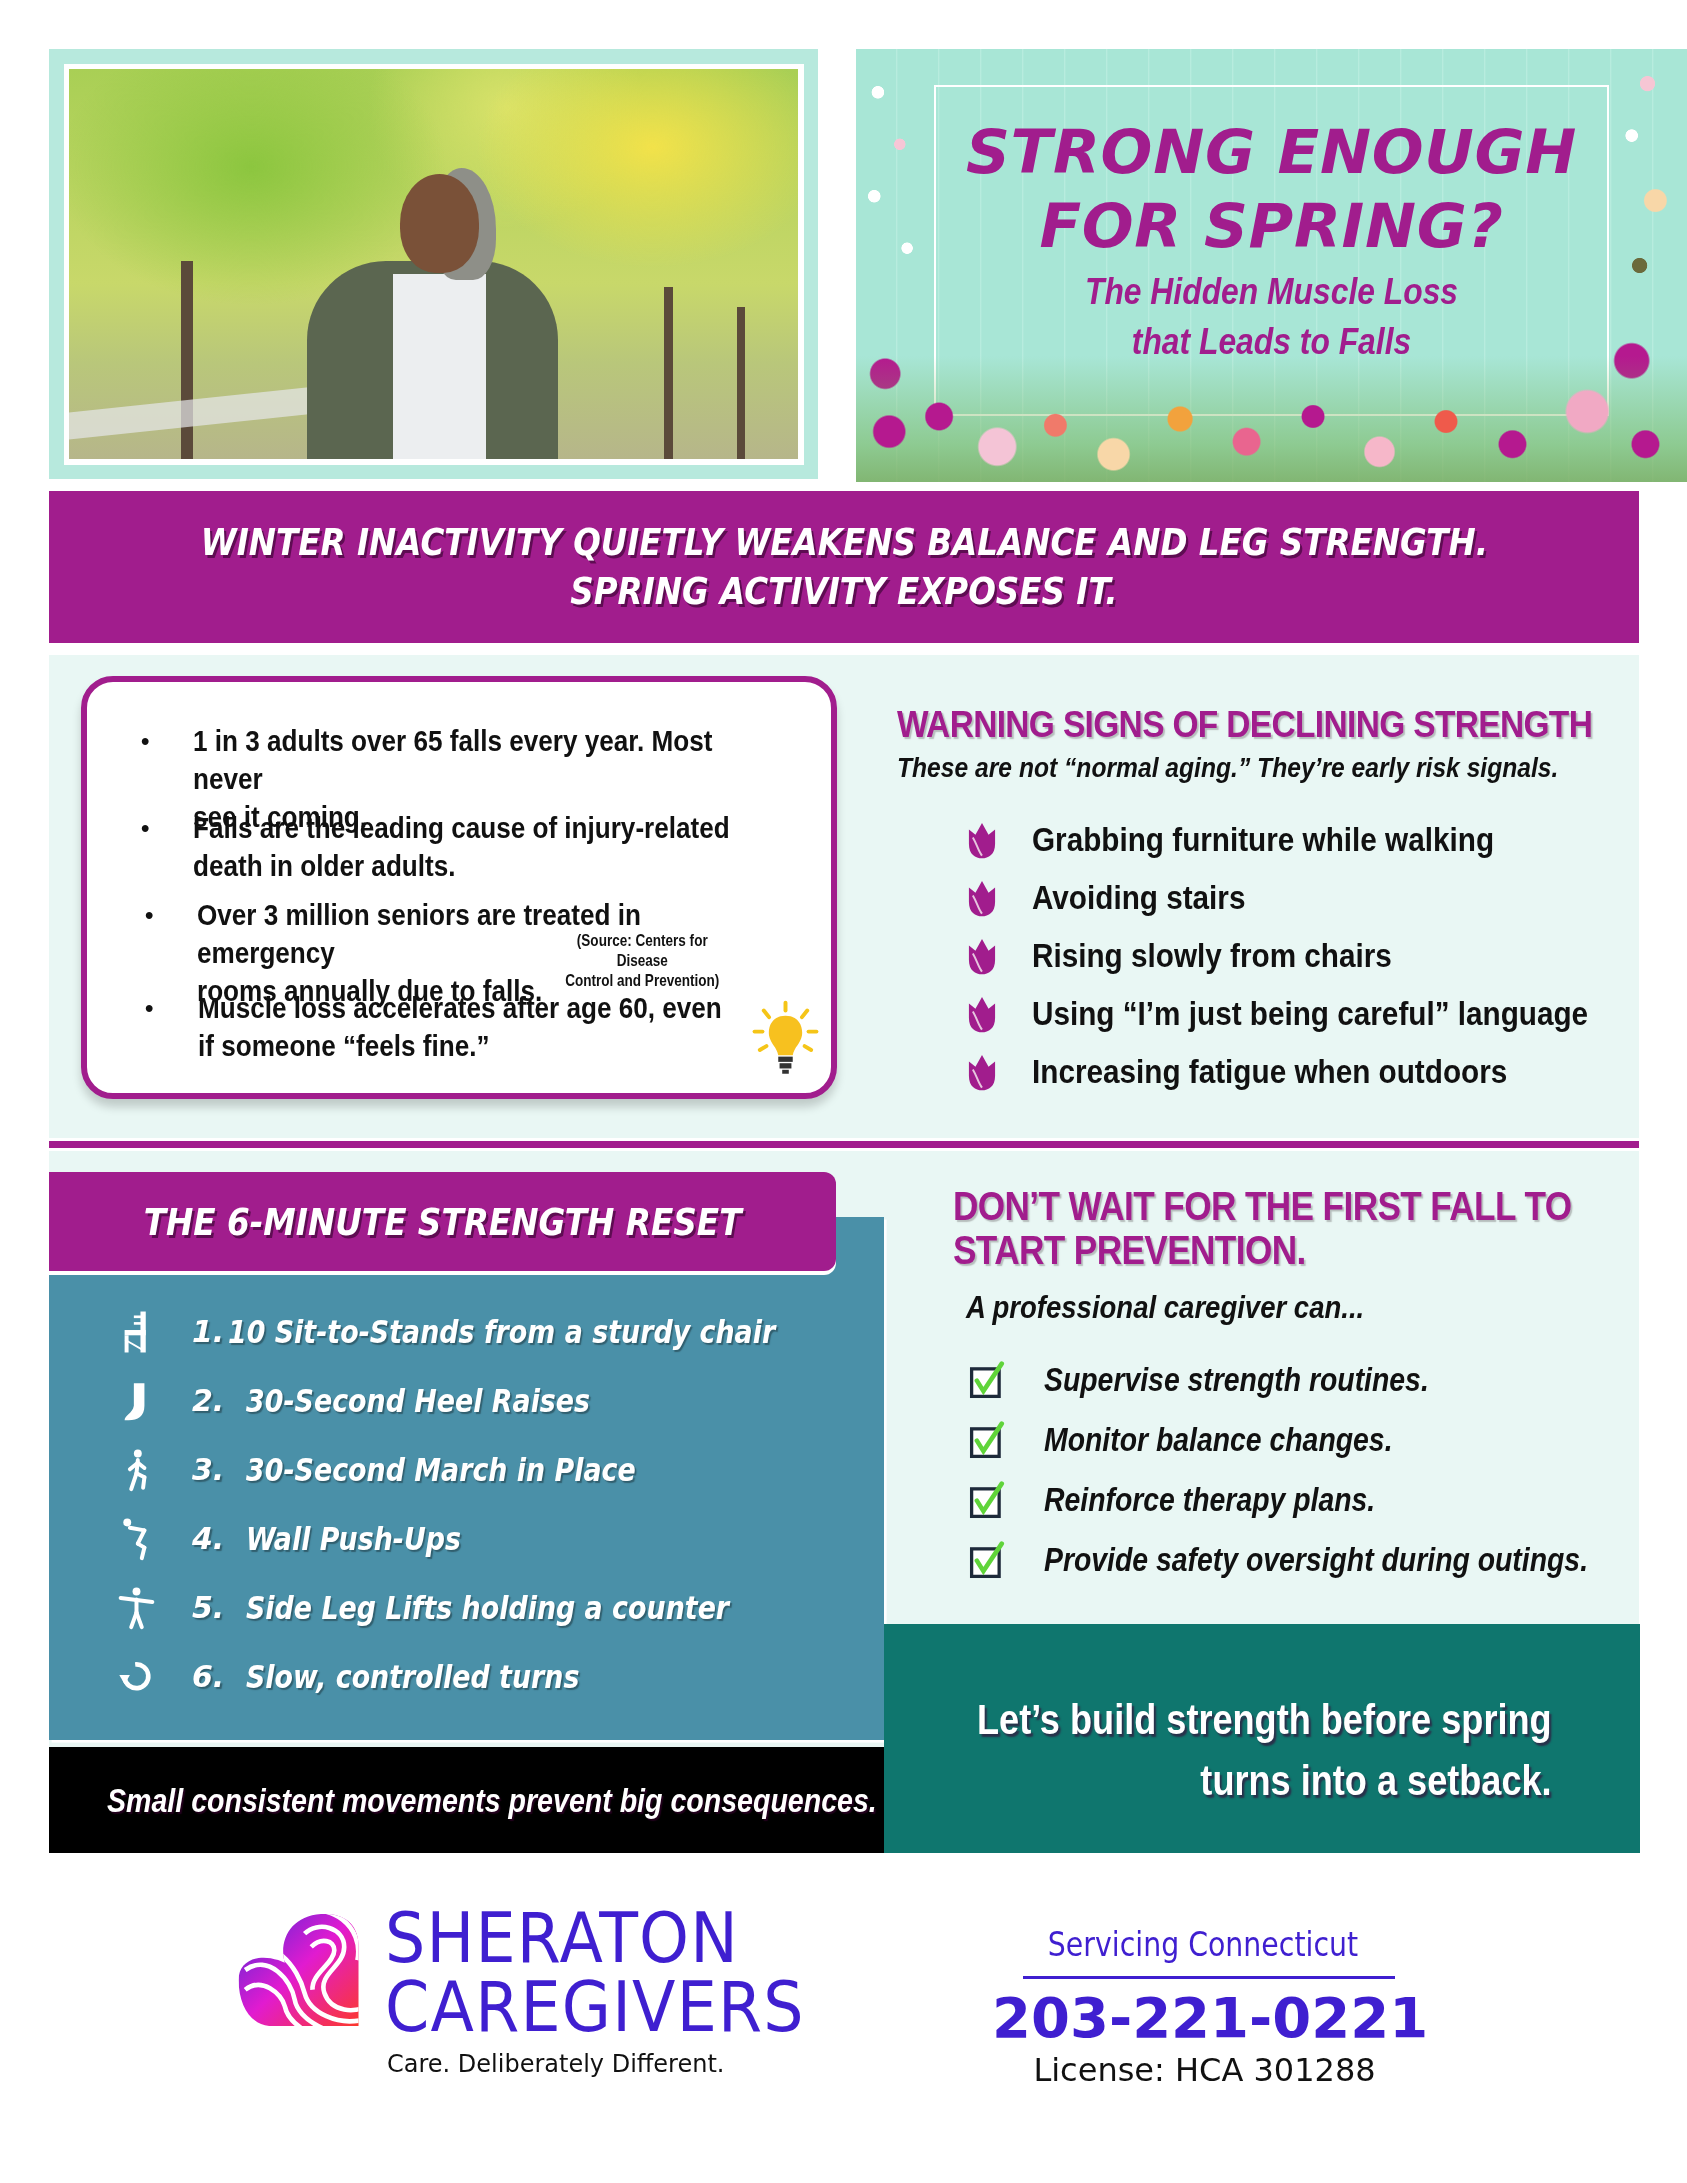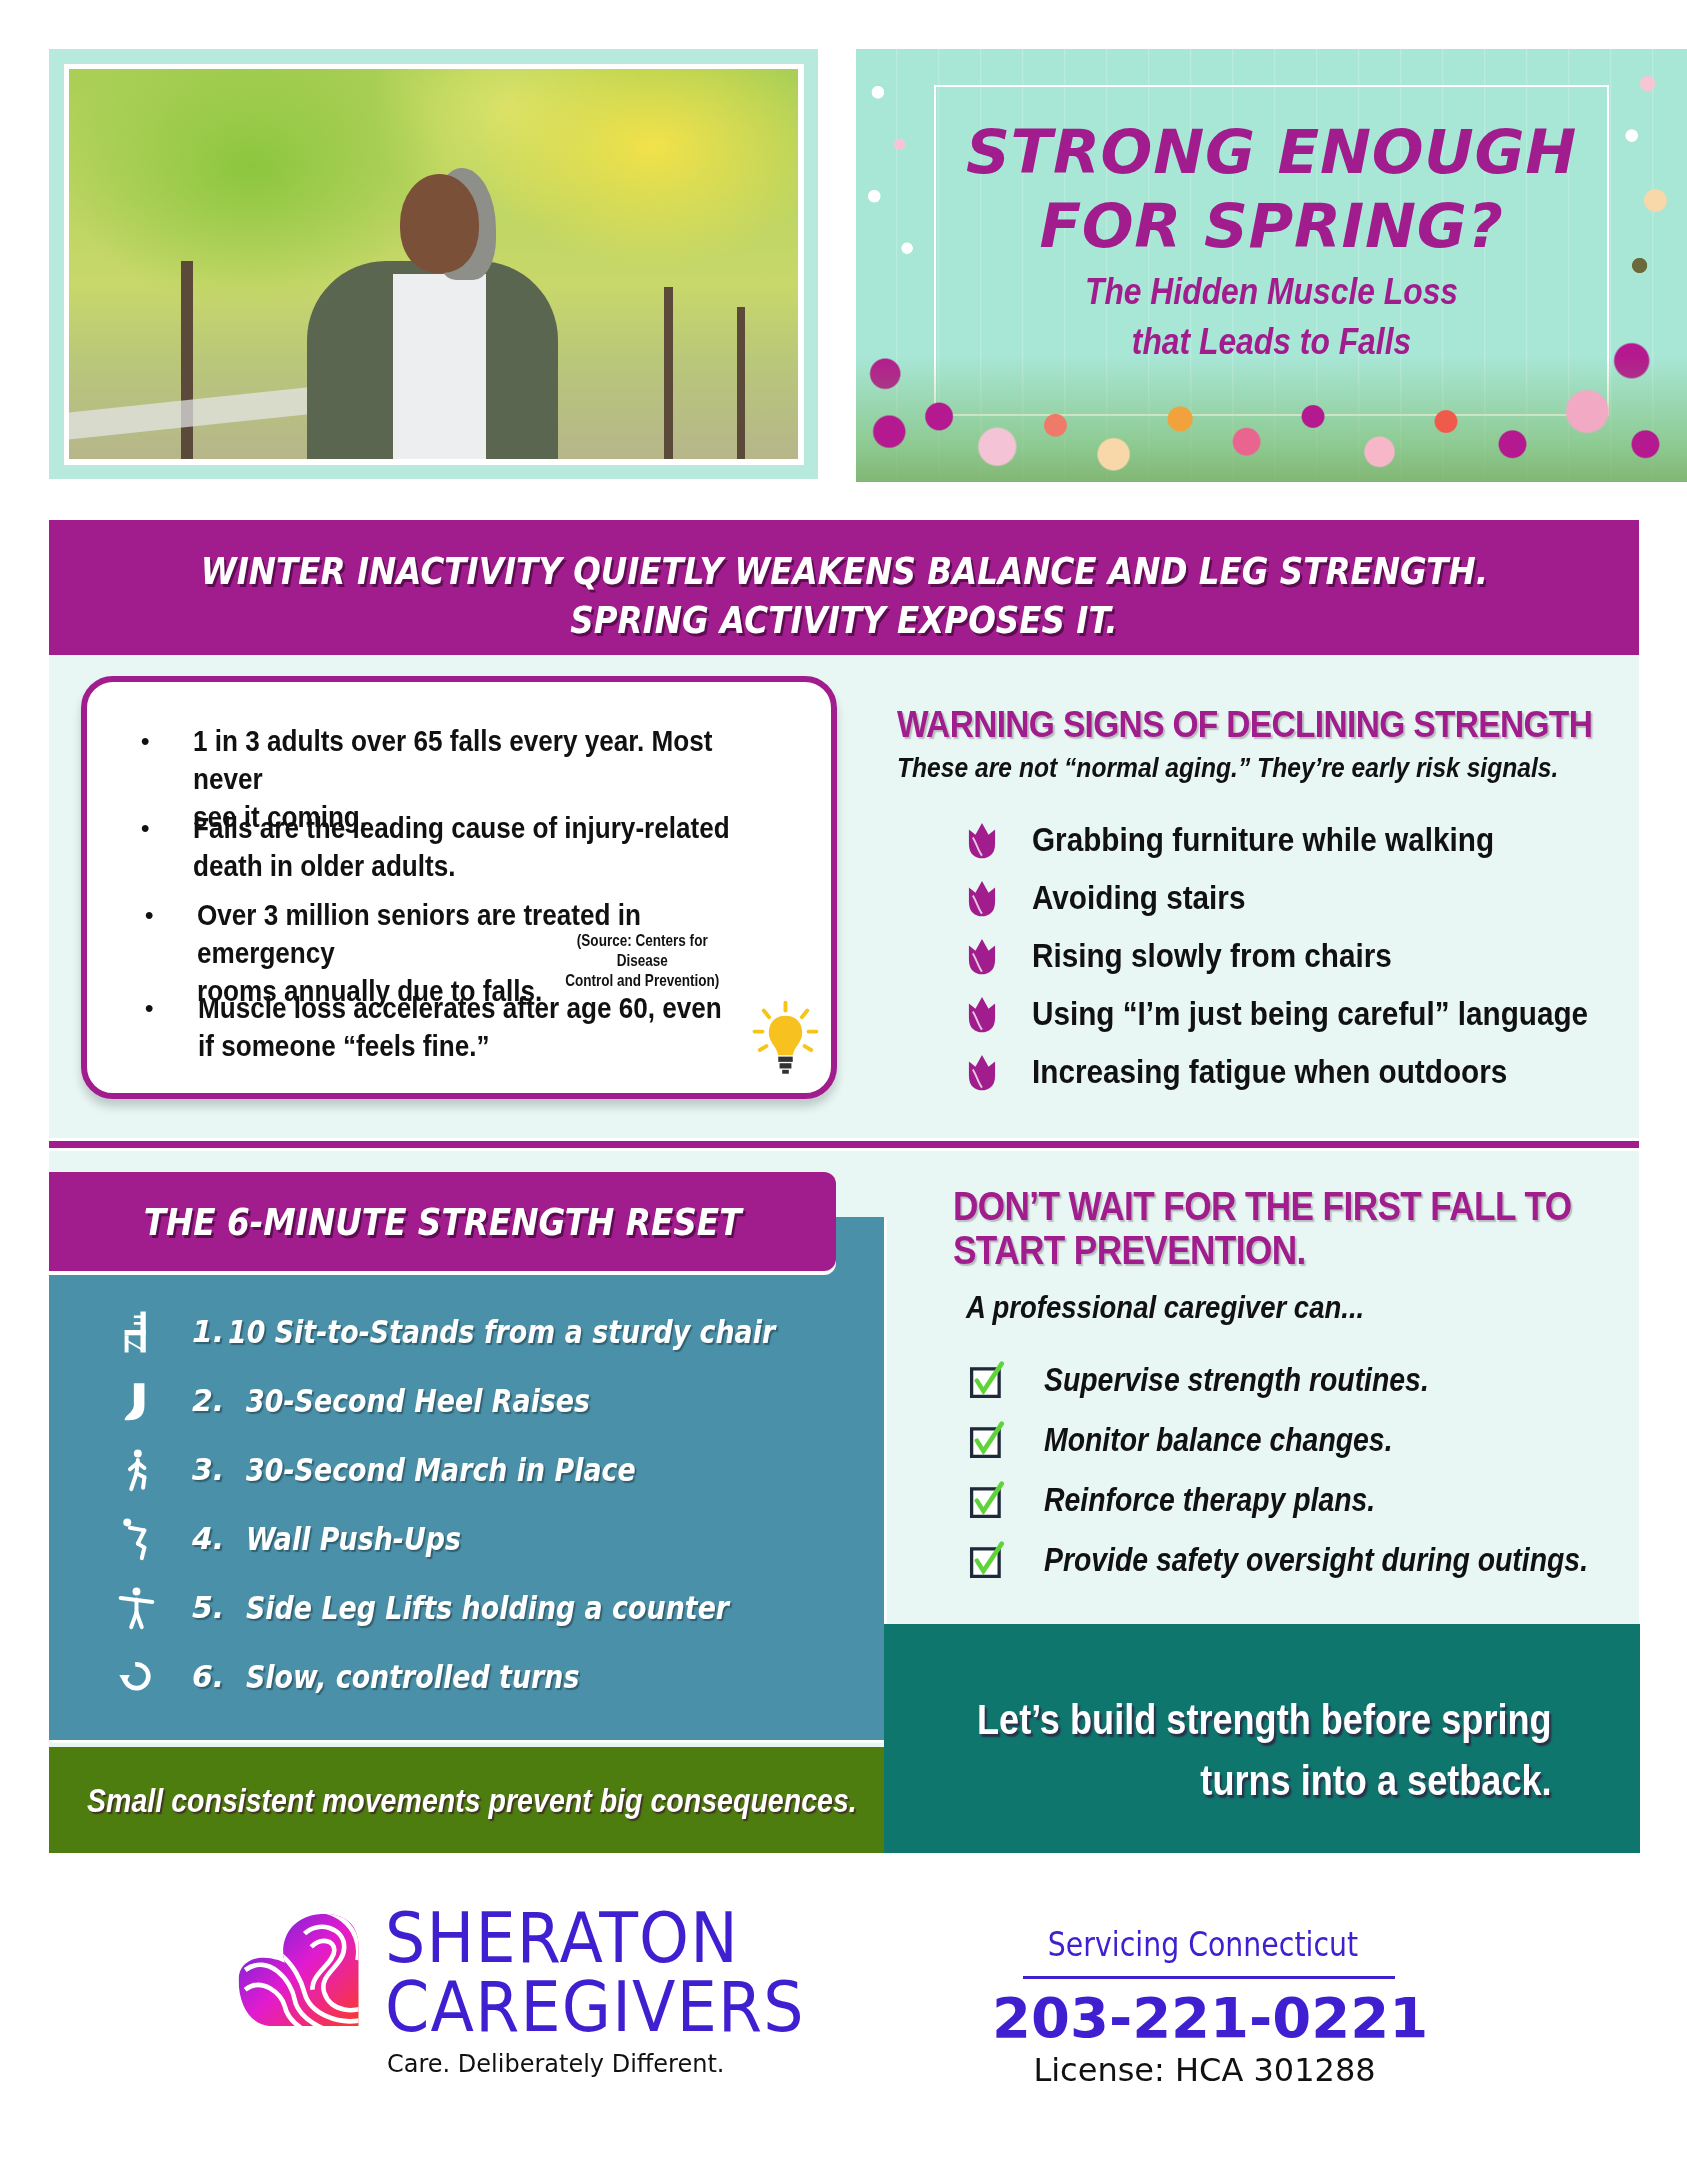--- a/index.html
+++ b/index.html
@@ -61,21 +61,21 @@
       radial-gradient(circle 12px at 60% 35%, #f8d7a8 90%, transparent 100%),
       radial-gradient(circle 8px at 40% 50%, #6b6a3c 90%, transparent 100%),
       radial-gradient(circle 18.5px at 30% 72%, #b5198f 90%, transparent 100%); }
   .spring-title { position: absolute; left: 0; top: 66px; width: 100%; text-align: center;
     font-family: "DejaVu Sans", sans-serif; font-weight: 900; font-style: italic; color: #a11d8d;
     font-size: 61px; line-height: 74px; letter-spacing: 0.7px; }
   .spring-sub { position: absolute; left: 0; top: 218px; width: 100%; text-align: center;
     font-family: "Liberation Sans", sans-serif; font-style: italic; color: #a11d8d; font-size: 37px; line-height: 50px; font-weight: bold; transform: scaleX(.86); }
 
   
-  .banner { left: 49px; top: 491px; width: 1590px; height: 152px; background: #a11d8d; display: flex; flex-direction: column; justify-content: center; align-items: center; margin-top: 29px; }
+  .banner { left: 49px; top: 491px; width: 1590px; height: 152px; background: #a11d8d; display: flex; flex-direction: column; justify-content: center; align-items: center; }
   .banner-line { font-family: "DejaVu Sans", sans-serif; font-weight: 900; font-style: italic; color: #fff; font-size: 37px; line-height: 49px; text-shadow: 2.6px 2.6px 0 #5e0c52; transform: scaleX(.88); white-space: nowrap; }
 
   
   .section-a { left: 49px; top: 655px; width: 1590px; height: 483px; background: #e9f7f4; }
   .stats-card { left: 81px; top: 676px; width: 756px; height: 423px; background: #ffffff; border: 6.6px solid #a11d8d; border-radius: 32px; box-shadow: 0 8px 9.3px rgba(0,0,0,.18); }
   .stat { position: absolute; left: 0; width: 741px; font-weight: bold; font-size: 29px; line-height: 38px; color: #111; }
   .stat .dot { position: absolute; left: 54px; top: 0; font-size: 24px; }
   .stat .txt { position: absolute; left: 106px; width: 609px; transform-origin: left top; }
   .stat .src { font-size: 16.5px; font-weight: bold; position: absolute; line-height: 20px; text-align: center; }
   .bulb { position: absolute; left: 662px; top: 318px; width: 73px; height: 79px; }
@@ -93,21 +93,21 @@
   .section-b { left: 49px; top: 1151px; width: 1590px; height: 701px; background: #e9f7f4; }
   .reset-panel { left: 49px; top: 1217px; width: 835px; height: 523px; background: #4a90a8; box-shadow: 2.6px 2.6px 0 #ffffff; }
   .reset-head { left: 49px; top: 1172px; width: 787px; height: 99px; background: #a11d8d; border-radius: 0 12px 12px 0; box-shadow: 0 4px 0 #ffffff; display: flex; align-items: center; justify-content: center; }
   .reset-head span { font-family: "DejaVu Sans", sans-serif; font-weight: 900; font-style: italic; font-size: 38px; color: #fff; text-shadow: 2.6px 2.6px 0 #5e0c52; white-space: nowrap; transform: scaleX(.86); }
   .ex-list { left: 118px; top: 1297px; width: 761px; }
   .ex-item { height: 69px; display: flex; align-items: center; }
   .ex-item .ic { width: 37px; height: 44px; margin-right: 37px; flex: none; }
   .ex-item .num { font-family: "DejaVu Sans", sans-serif; font-weight: 900; font-style: italic; font-size: 30px; color: #fff; width: 54px; text-shadow: 2px 2px 1.3px rgba(0,0,0,.35); }
   .ex-item .lbl { font-family: "DejaVu Sans", sans-serif; font-weight: 900; font-style: italic; font-size: 32px; color: #fff; text-shadow: 2px 2px 1.3px rgba(0,0,0,.35); white-space: nowrap; transform: scaleX(.84); transform-origin: left center; }
 
-  .tagline-bar { left: 49px; top: 1747px; width: 835px; height: 106px; background: #4d7c0f; display: flex; align-items: center; padding-left: 38px; }
+  .tagline-bar { left: 49px; top: 1747px; width: 835px; height: 106px; background: #000000; display: flex; align-items: center; padding-left: 58px; }
   .tagline-bar span { font-style: italic; font-weight: bold; font-size: 34px; color: #fff; text-shadow: 2px 2px 1.3px rgba(60,0,50,.6); white-space: nowrap; transform: scaleX(.84); transform-origin: left center; }
 
   .cta-title { left: 953px; top: 1184px; font-weight: bold; color: #a11d8d; font-size: 40px; line-height: 44px; letter-spacing: -0.7px; text-shadow: 2px 2px 1.3px rgba(120,120,120,.45); transform: scaleX(.88); transform-origin: left top; white-space: nowrap; }
   .cta-sub { left: 966px; top: 1289px; font-style: italic; font-weight: bold; font-size: 32px; color: #111; white-space: nowrap; transform: scaleX(.86); transform-origin: left top; }
   .cta-list { left: 969px; top: 1350px; font-style: italic; }
   .cta-item { height: 60px; display: flex; align-items: center; }
   .cta-item .chk { width: 38px; height: 38px; margin-right: 37px; flex: none; }
   .cta-item .lbl { font-weight: bold; font-size: 33px; color: #111; white-space: nowrap; transform: scaleX(.86); transform-origin: left center; }
 
   .closing-bar { left: 884px; top: 1624px; width: 756px; height: 229px; background: #0f766e; text-align: right; }

